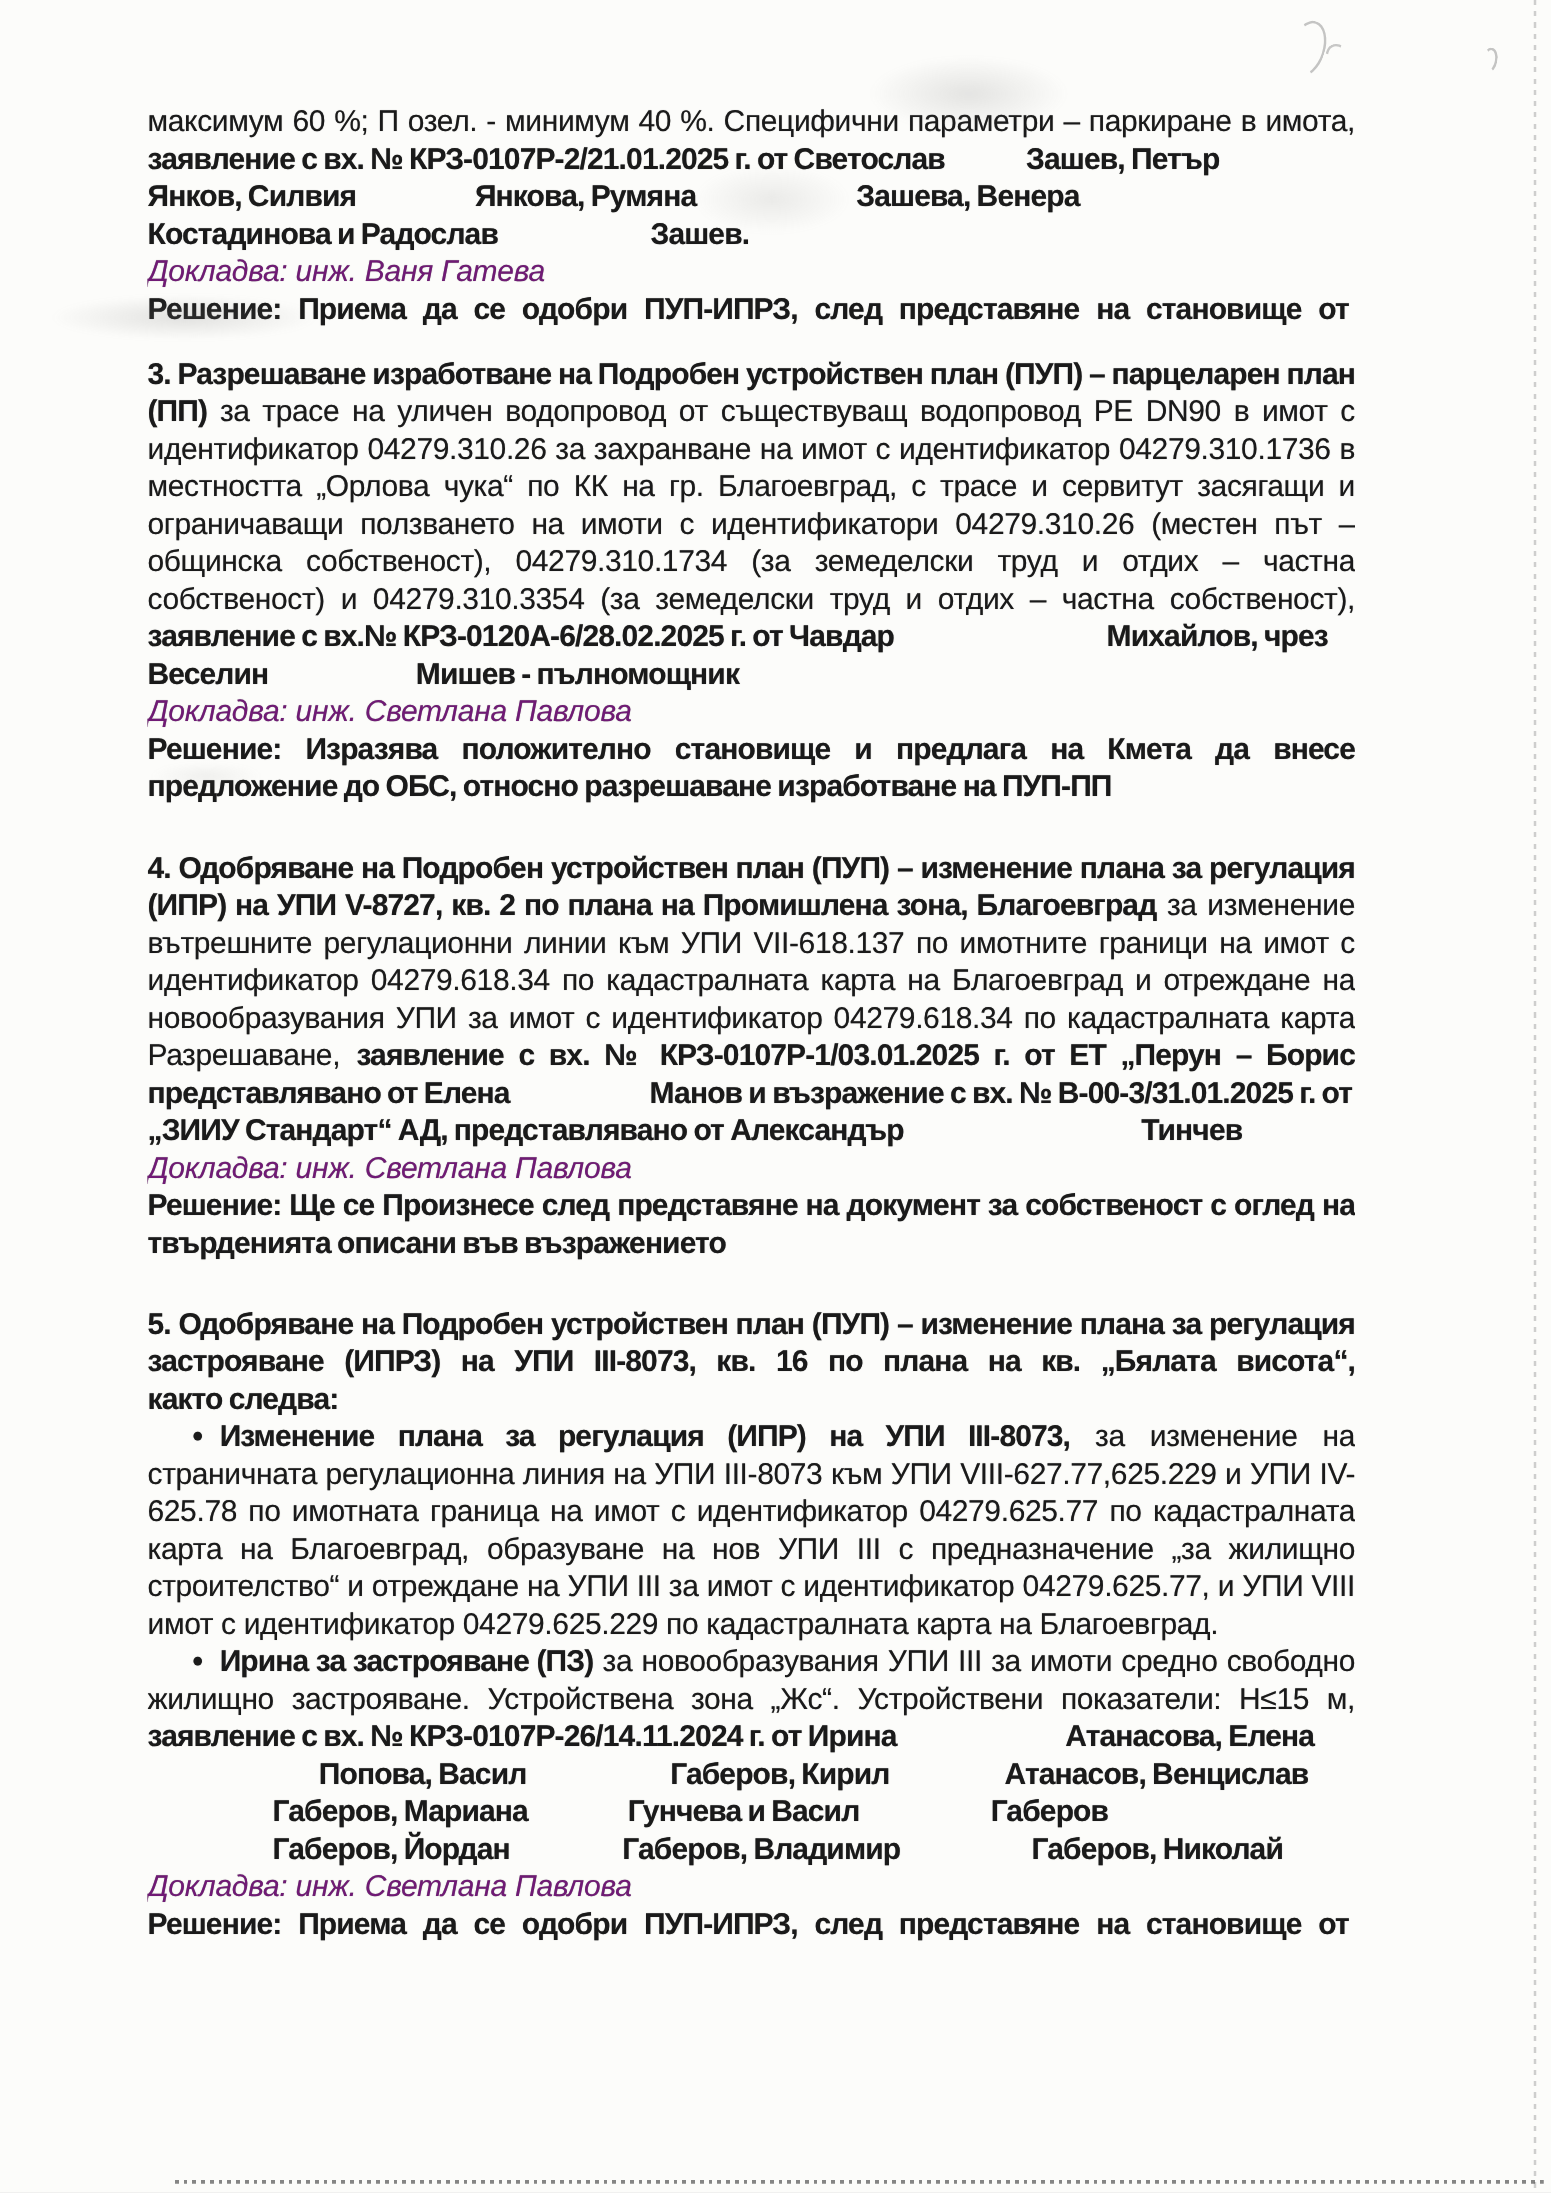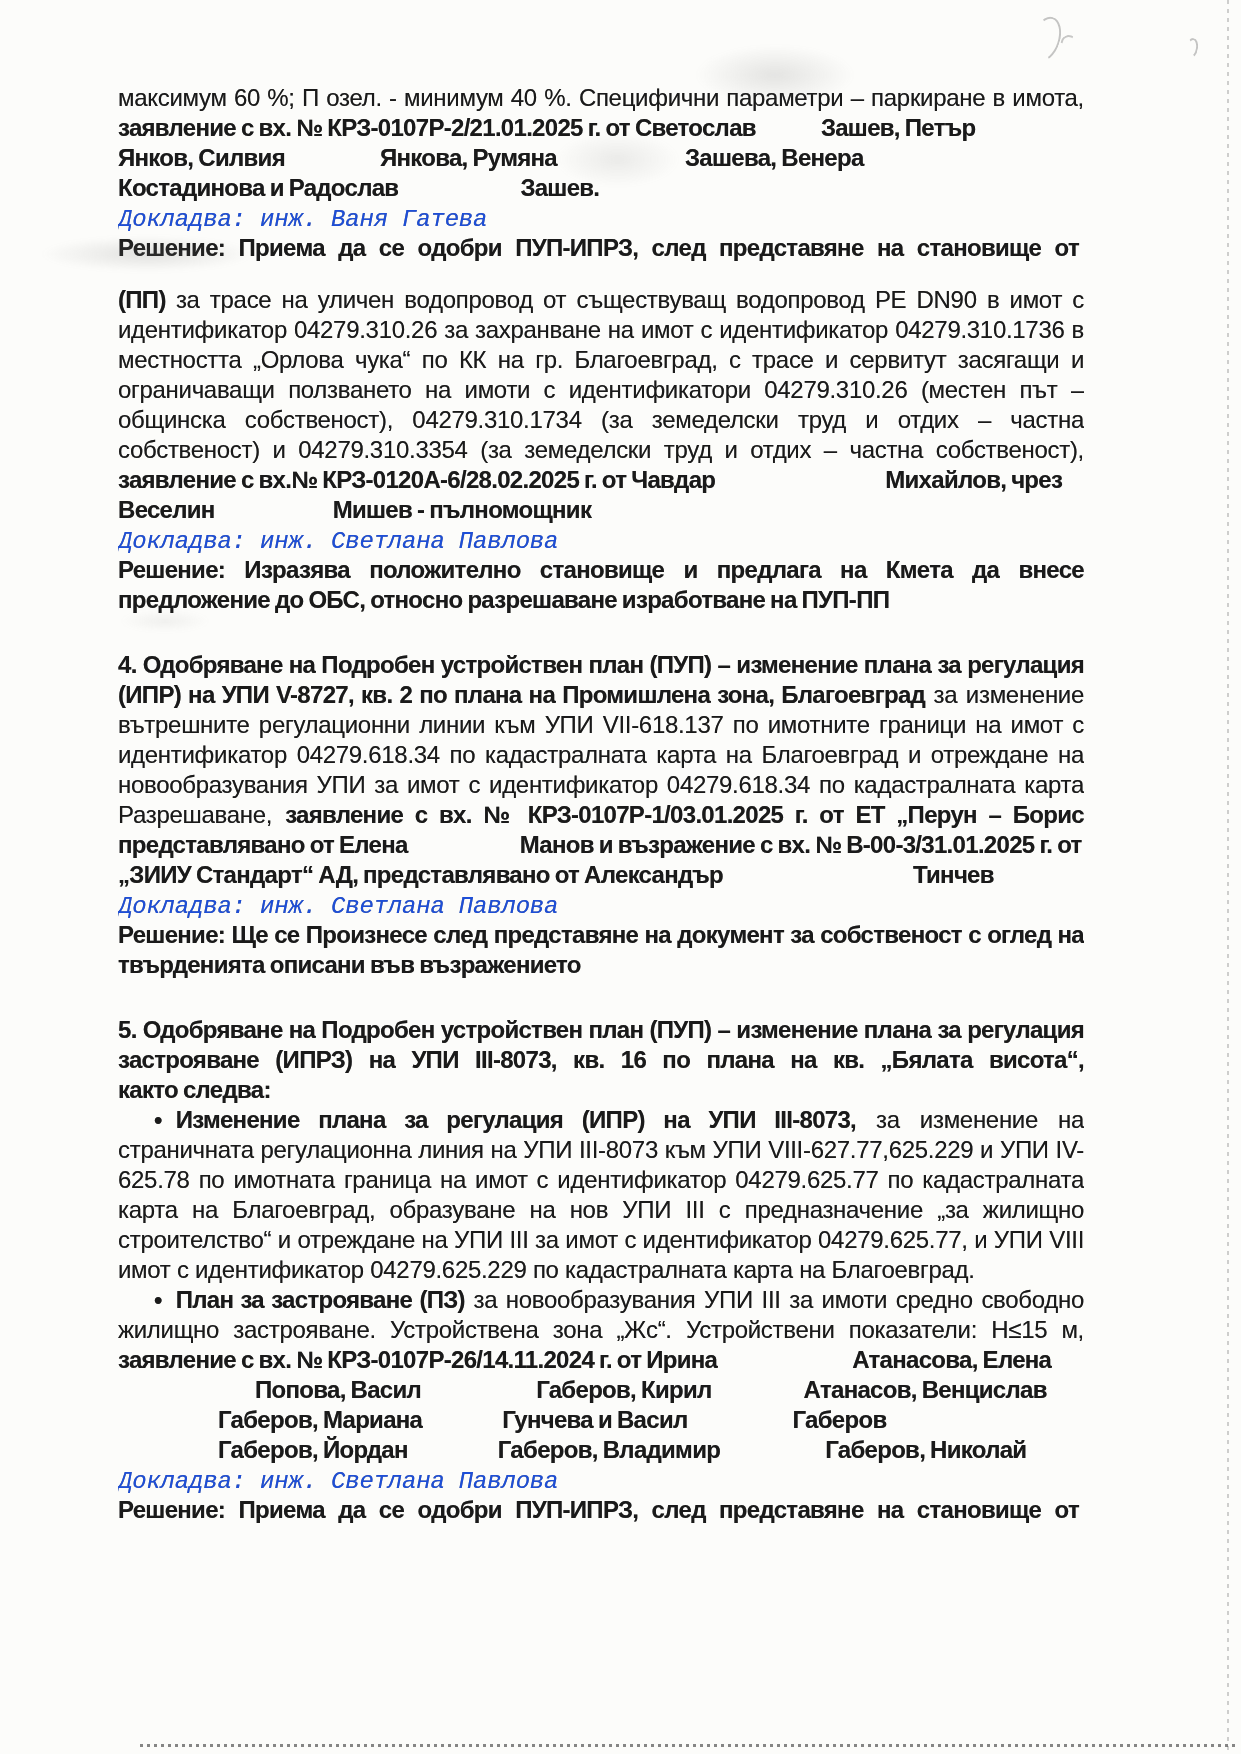--- a/index.html
+++ b/index.html
@@ -25,21 +25,21 @@
     overflow:hidden;
     white-space:normal;
   }
   .ln.j{
     text-align:justify;
     text-align-last:justify;
   }
   .sg{text-shadow:0 0 .6px rgba(25,25,25,.55);}
   .sg.n{letter-spacing:-0.3px;font-weight:400;}
   .sg.b{letter-spacing:-0.7px;word-spacing:-1px;font-weight:700;}
-  .sg.i{letter-spacing:-0.2px;font-style:italic;font-weight:400;color:#1d4ed8;font-family:Liberation Mono, monospace;}
+  .sg.i{letter-spacing:-0.2px;font-style:italic;font-weight:400;color:#701a75;}
   .gap{display:inline-block;height:2px;}
   
   .noise{position:absolute;border-radius:50%;filter:blur(2px);pointer-events:none;}
   .noise.a1{left:40px;top:236px;width:215px;height:36px;
     background:radial-gradient(ellipse at center, rgba(120,120,120,.20), transparent 70%);}
   .noise.a2{left:555px;top:132px;width:125px;height:55px;
     background:radial-gradient(ellipse at center, rgba(130,130,130,.14), transparent 70%);}
   .noise.a3{left:695px;top:45px;width:160px;height:60px;
     background:radial-gradient(ellipse at center, rgba(120,120,120,.18), transparent 70%);}
   .noise.a4{left:120px;top:610px;width:90px;height:22px;
@@ -64,20 +64,21 @@
   <div class="content">
       <div class="block">
         <div class="ln j"><span class="sg n">максимум 60 %; П озел. - минимум 40 %. Специфични параметри – паркиране в имота,</span></div>
         <div class="ln"><span class="sg b">заявление с вх. № КРЗ-0107Р-2/21.01.2025 г. от Светослав</span><span class="gap" style="width: 65px;"></span><span class="sg b">Зашев, Петър</span></div>
         <div class="ln"><span class="sg b">Янков, Силвия</span><span class="gap" style="width: 95px;"></span><span class="sg b">Янкова, Румяна</span><span class="gap" style="width: 128px;"></span><span class="sg b">Зашева, Венера</span></div>
         <div class="ln"><span class="sg b">Костадинова и Радослав</span><span class="gap" style="width: 122px;"></span><span class="sg b">Зашев.</span></div>
         <div class="ln"><span class="sg i">Докладва: инж. Ваня Гатева</span></div>
         <div class="ln j"><span class="sg b">Решение: Приема да се одобри ПУП-ИПРЗ, след представяне на становище от&nbsp; РИОСВ</span></div>
       </div>
       <div class="block" style="margin-top: 22px;">
+        <div class="ln j"><span class="sg b">3. Разрешаване изработване на Подробен устройствен план (ПУП) – парцеларен план</span></div>
         <div class="ln j"><span class="sg b">(ПП)</span><span class="sg n"> за трасе на уличен водопровод от съществуващ водопровод PE DN90 в имот с</span></div>
         <div class="ln j"><span class="sg n">идентификатор 04279.310.26 за захранване на имот с идентификатор 04279.310.1736 в</span></div>
         <div class="ln j"><span class="sg n">местността „Орлова чука“ по КК на гр. Благоевград, с трасе и сервитут засягащи и</span></div>
         <div class="ln j"><span class="sg n">ограничаващи ползването на имоти с идентификатори 04279.310.26 (местен път –</span></div>
         <div class="ln j"><span class="sg n">общинска собственост), 04279.310.1734 (за земеделски труд и отдих – частна</span></div>
         <div class="ln j"><span class="sg n">собственост) и 04279.310.3354 (за земеделски труд и отдих – частна собственост),</span></div>
         <div class="ln"><span class="sg b">заявление с вх.№ КРЗ-0120А-6/28.02.2025 г. от Чавдар</span><span class="gap" style="width: 170px;"></span><span class="sg b">Михайлов, чрез</span></div>
         <div class="ln"><span class="sg b">Веселин</span><span class="gap" style="width: 118px;"></span><span class="sg b">Мишев - пълномощник</span></div>
         <div class="ln"><span class="sg i">Докладва: инж. Светлана Павлова</span></div>
         <div class="ln j"><span class="sg b">Решение: Изразява положително становище и предлага на Кмета да внесе</span></div>
@@ -99,21 +100,21 @@
       <div class="block" style="margin-top: 35px;">
         <div class="ln j"><span class="sg b">5. Одобряване на Подробен устройствен план (ПУП) – изменение плана за регулация и</span></div>
         <div class="ln j"><span class="sg b">застрояване (ИПРЗ) на УПИ III-8073, кв. 16 по плана на кв. „Бялата висота“, Благоевград,</span></div>
         <div class="ln"><span class="sg b">както следва:</span></div>
         <div class="ln j" style="padding-left: 36px;"><span class="sg b">•</span><span class="gap" style="width: 14px;"></span><span class="sg b">Изменение плана за регулация (ИПР) на УПИ III-8073,</span><span class="sg n"> за изменение на</span></div>
         <div class="ln j"><span class="sg n">страничната регулационна линия на УПИ III-8073 към УПИ VIII-627.77,625.229 и УПИ IV-</span></div>
         <div class="ln j"><span class="sg n">625.78 по имотната граница на имот с идентификатор 04279.625.77 по кадастралната</span></div>
         <div class="ln j"><span class="sg n">карта на Благоевград, образуване на нов УПИ III с предназначение „за жилищно</span></div>
         <div class="ln j"><span class="sg n">строителство“ и отреждане на УПИ III за имот с идентификатор 04279.625.77, и УПИ VIII за</span></div>
         <div class="ln"><span class="sg n">имот с идентификатор 04279.625.229 по кадастралната карта на Благоевград.</span></div>
-        <div class="ln j" style="padding-left: 36px;"><span class="sg b">•</span><span class="gap" style="width: 14px;"></span><span class="sg b">План за застрояване (ПЗ)</span><span class="sg n"> за новообразувания УПИ III за имоти средно свободно</span></div>
+        <div class="ln j" style="padding-left: 36px;"><span class="sg b">•</span><span class="gap" style="width: 14px;"></span><span class="sg b">Ирина за застрояване (ПЗ)</span><span class="sg n"> за новообразувания УПИ III за имоти средно свободно</span></div>
         <div class="ln j"><span class="sg n">жилищно застрояване. Устройствена зона „Жс“. Устройствени показатели: Н≤15 м,</span></div>
         <div class="ln"><span class="sg b">заявление с вх. № КРЗ-0107Р-26/14.11.2024 г. от Ирина</span><span class="gap" style="width: 135px;"></span><span class="sg b">Атанасова, Елена</span></div>
         <div class="ln" style="padding-left: 137px;"><span class="sg b">Попова, Васил</span><span class="gap" style="width: 115px;"></span><span class="sg b">Габеров, Кирил</span><span class="gap" style="width: 92px;"></span><span class="sg b">Атанасов, Венцислав</span></div>
         <div class="ln" style="padding-left: 100px;"><span class="sg b">Габеров, Мариана</span><span class="gap" style="width: 80px;"></span><span class="sg b">Гунчева и Васил</span><span class="gap" style="width: 105px;"></span><span class="sg b">Габеров</span></div>
         <div class="ln" style="padding-left: 100px;"><span class="sg b">Габеров, Йордан</span><span class="gap" style="width: 90px;"></span><span class="sg b">Габеров, Владимир</span><span class="gap" style="width: 105px;"></span><span class="sg b">Габеров, Николай</span></div>
         <div class="ln"><span class="sg i">Докладва: инж. Светлана Павлова</span></div>
         <div class="ln j"><span class="sg b">Решение: Приема да се одобри ПУП-ИПРЗ, след представяне на становище от&nbsp; РИОСВ</span></div>
       </div>
     </div>
 

